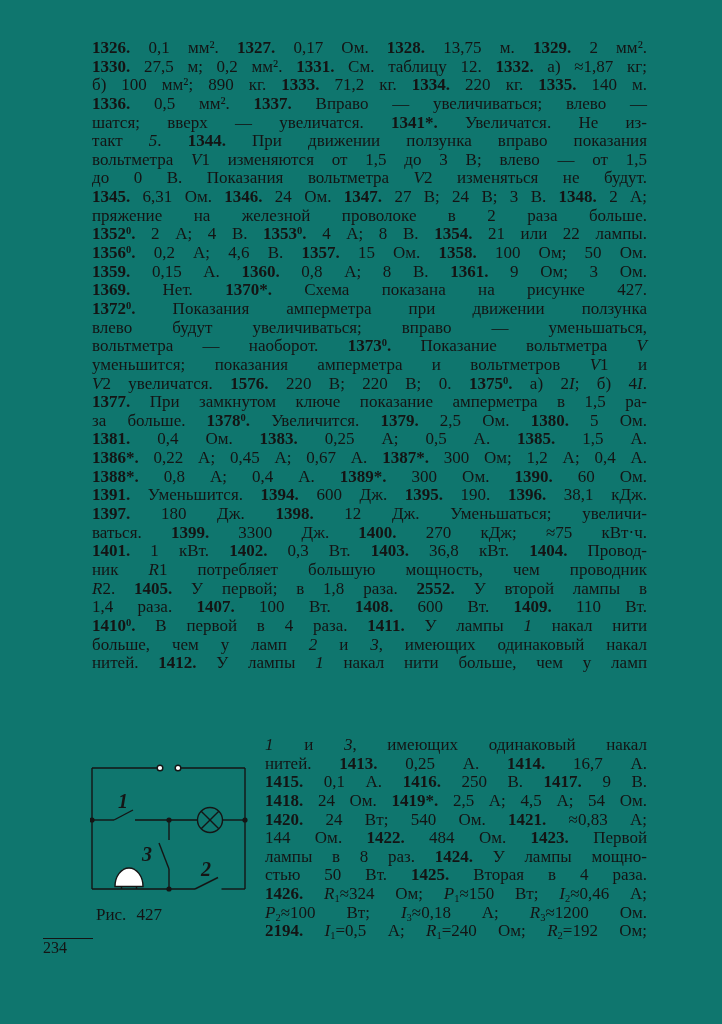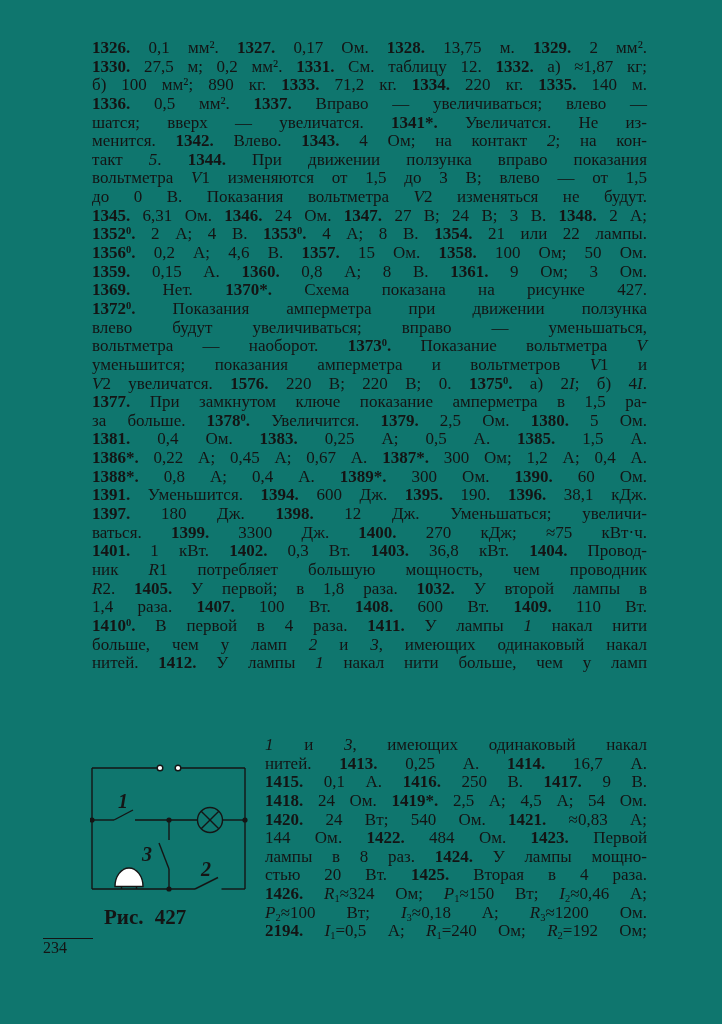--- a/index.html
+++ b/index.html
@@ -17,80 +17,80 @@
     height:18.65px; line-height:18.6px;
     text-align:justify; text-align-last:justify;
     white-space:normal;
   }
   .b { font-weight:bold; }
   .i { font-style:italic; }
   .sup { font-size:10.5px; line-height:0; vertical-align:5.5px; }
   .sub { font-size:10.5px; line-height:0; vertical-align:-3px; }
   .figure { position:absolute; left:90px; top:763px; width:160px; height:132px; }
   .fig-caption {
-    position:absolute; left:104px; top:905px;
-    font-weight:bold; font-size:21px; word-spacing:6px;
+    position:absolute; left:96px; top:905px;
+    font-weight:normal; font-size:17px; word-spacing:6px;
   }
   .page-num {
     position:absolute; left:43px; top:938px; width:50px;
     border-top:1.6px solid #141414; text-align:left;
     font-size:16px; padding-top:0px;
   }
 </style>
 </head>
 <body>
 
 <div class="page">
 
   <div id="main-text" class="text-block">
       <div class="line"><span class="b">1326.</span><span> 0,1 мм². </span><span class="b">1327.</span><span> 0,17 Ом. </span><span class="b">1328.</span><span> 13,75 м. </span><span class="b">1329.</span><span> 2 мм².</span></div>
       <div class="line"><span class="b">1330.</span><span> 27,5 м; 0,2 мм². </span><span class="b">1331.</span><span> См. таблицу 12. </span><span class="b">1332.</span><span> а) ≈1,87 кг;</span></div>
       <div class="line"><span>б) 100 мм²; 890 кг. </span><span class="b">1333.</span><span> 71,2 кг. </span><span class="b">1334.</span><span> 220 кг. </span><span class="b">1335.</span><span> 140 м.</span></div>
       <div class="line"><span class="b">1336.</span><span> 0,5 мм². </span><span class="b">1337.</span><span> Вправо — увеличиваться; влево —</span></div>
       <div class="line"><span>шатся; вверх — увеличатся. </span><span class="b">1341*.</span><span> Увеличатся. Не из-</span></div>
-      <div class="line"><span>менится. </span><span class="b">1342.</span><span> Влево. </span><span class="b">1343.</span><span> 4 Ом; на контакт </span><span class="i">2</span><span>; на кон-</span></div>
       <div class="line"><span>такт </span><span class="i">5</span><span>. </span><span class="b">1344.</span><span> При движении ползунка вправо показания</span></div>
       <div class="line"><span>вольтметра </span><span class="i">V</span><span>1 изменяются от 1,5 до 3 В; влево — от 1,5</span></div>
       <div class="line"><span>до 0 В. Показания вольтметра </span><span class="i">V</span><span>2 изменяться не будут.</span></div>
       <div class="line"><span class="b">1345.</span><span> 6,31 Ом. </span><span class="b">1346.</span><span> 24 Ом. </span><span class="b">1347.</span><span> 27 В; 24 В; 3 В. </span><span class="b">1348.</span><span> 2 А;</span></div>
+      <div class="line"><span>пряжение на железной проволоке в 2 раза больше.</span></div>
       <div class="line"><span class="b">1352</span><span class="b sup">0</span><span class="b">.</span><span> 2 А; 4 В. </span><span class="b">1353</span><span class="b sup">0</span><span class="b">.</span><span> 4 А; 8 В. </span><span class="b">1354.</span><span> 21 или 22 лампы.</span></div>
       <div class="line"><span class="b">1356</span><span class="b sup">0</span><span class="b">.</span><span> 0,2 А; 4,6 В. </span><span class="b">1357.</span><span> 15 Ом. </span><span class="b">1358.</span><span> 100 Ом; 50 Ом.</span></div>
       <div class="line"><span class="b">1359.</span><span> 0,15 А. </span><span class="b">1360.</span><span> 0,8 А; 8 В. </span><span class="b">1361.</span><span> 9 Ом; 3 Ом.</span></div>
       <div class="line"><span class="b">1369.</span><span> Нет. </span><span class="b">1370*.</span><span> Схема показана на рисунке 427.</span></div>
       <div class="line"><span class="b">1372</span><span class="b sup">0</span><span class="b">.</span><span> Показания амперметра при движении ползунка</span></div>
       <div class="line"><span>влево будут увеличиваться; вправо — уменьшаться,</span></div>
       <div class="line"><span>вольтметра — наоборот. </span><span class="b">1373</span><span class="b sup">0</span><span class="b">.</span><span> Показание вольтметра </span><span class="i">V</span></div>
       <div class="line"><span>уменьшится; показания амперметра и вольтметров </span><span class="i">V</span><span>1 и</span></div>
       <div class="line"><span class="i">V</span><span>2 увеличатся. </span><span class="b">1576.</span><span> 220 В; 220 В; 0. </span><span class="b">1375</span><span class="b sup">0</span><span class="b">.</span><span> а) 2</span><span class="i">I</span><span>; б) 4</span><span class="i">I</span><span>.</span></div>
       <div class="line"><span class="b">1377.</span><span> При замкнутом ключе показание амперметра в 1,5 ра-</span></div>
       <div class="line"><span>за больше. </span><span class="b">1378</span><span class="b sup">0</span><span class="b">.</span><span> Увеличится. </span><span class="b">1379.</span><span> 2,5 Ом. </span><span class="b">1380.</span><span> 5 Ом.</span></div>
       <div class="line"><span class="b">1381.</span><span> 0,4 Ом. </span><span class="b">1383.</span><span> 0,25 А; 0,5 А. </span><span class="b">1385.</span><span> 1,5 А.</span></div>
       <div class="line"><span class="b">1386*.</span><span> 0,22 А; 0,45 А; 0,67 А. </span><span class="b">1387*.</span><span> 300 Ом; 1,2 А; 0,4 А.</span></div>
       <div class="line"><span class="b">1388*.</span><span> 0,8 А; 0,4 А. </span><span class="b">1389*.</span><span> 300 Ом. </span><span class="b">1390.</span><span> 60 Ом.</span></div>
       <div class="line"><span class="b">1391.</span><span> Уменьшится. </span><span class="b">1394.</span><span> 600 Дж. </span><span class="b">1395.</span><span> 190. </span><span class="b">1396.</span><span> 38,1 кДж.</span></div>
       <div class="line"><span class="b">1397.</span><span> 180 Дж. </span><span class="b">1398.</span><span> 12 Дж. Уменьшаться; увеличи-</span></div>
       <div class="line"><span>ваться. </span><span class="b">1399.</span><span> 3300 Дж. </span><span class="b">1400.</span><span> 270 кДж; ≈75 кВт·ч.</span></div>
       <div class="line"><span class="b">1401.</span><span> 1 кВт. </span><span class="b">1402.</span><span> 0,3 Вт. </span><span class="b">1403.</span><span> 36,8 кВт. </span><span class="b">1404.</span><span> Провод-</span></div>
       <div class="line"><span>ник </span><span class="i">R</span><span>1 потребляет большую мощность, чем проводник</span></div>
-      <div class="line"><span class="i">R</span><span>2. </span><span class="b">1405.</span><span> У первой; в 1,8 раза. </span><span class="b">1032.</span><span> У второй лампы в</span></div>
+      <div class="line"><span class="i">R</span><span>2. </span><span class="b">1405.</span><span> У первой; в 1,8 раза. </span><span class="b">2552.</span><span> У второй лампы в</span></div>
       <div class="line"><span>1,4 раза. </span><span class="b">1407.</span><span> 100 Вт. </span><span class="b">1408.</span><span> 600 Вт. </span><span class="b">1409.</span><span> 110 Вт.</span></div>
       <div class="line"><span class="b">1410</span><span class="b sup">0</span><span class="b">.</span><span> В первой в 4 раза. </span><span class="b">1411.</span><span> У лампы </span><span class="i">1</span><span> накал нити</span></div>
       <div class="line"><span>больше, чем у ламп </span><span class="i">2</span><span> и </span><span class="i">3</span><span>, имеющих одинаковый накал</span></div>
       <div class="line"><span>нитей. </span><span class="b">1412.</span><span> У лампы </span><span class="i">1</span><span> накал нити больше, чем у ламп</span></div>
     </div>
 
   <div id="right-text" class="right-block">
       <div class="line"><span class="i">1</span><span> и </span><span class="i">3</span><span>, имеющих одинаковый накал</span></div>
       <div class="line"><span>нитей. </span><span class="b">1413.</span><span> 0,25 А. </span><span class="b">1414.</span><span> 16,7 А.</span></div>
       <div class="line"><span class="b">1415.</span><span> 0,1 А. </span><span class="b">1416.</span><span> 250 В. </span><span class="b">1417.</span><span> 9 В.</span></div>
       <div class="line"><span class="b">1418.</span><span> 24 Ом. </span><span class="b">1419*.</span><span> 2,5 А; 4,5 А; 54 Ом.</span></div>
       <div class="line"><span class="b">1420.</span><span> 24 Вт; 540 Ом. </span><span class="b">1421.</span><span> ≈0,83 А;</span></div>
       <div class="line"><span>144 Ом. </span><span class="b">1422.</span><span> 484 Ом. </span><span class="b">1423.</span><span> Первой</span></div>
       <div class="line"><span>лампы в 8 раз. </span><span class="b">1424.</span><span> У лампы мощно-</span></div>
-      <div class="line"><span>стью 20 Вт. </span><span class="b">1425.</span><span> Вторая в 4 раза.</span></div>
+      <div class="line"><span>стью 50 Вт. </span><span class="b">1425.</span><span> Вторая в 4 раза.</span></div>
       <div class="line"><span class="b">1426.</span><span> </span><span class="i">R</span><span class="sub">1</span><span>≈324 Ом; </span><span class="i">P</span><span class="sub">1</span><span>≈150 Вт; </span><span class="i">I</span><span class="sub">2</span><span>≈0,46 А;</span></div>
       <div class="line"><span class="i">P</span><span class="sub">2</span><span>≈100 Вт; </span><span class="i">I</span><span class="sub">3</span><span>≈0,18 А; </span><span class="i">R</span><span class="sub">3</span><span>≈1200 Ом.</span></div>
       <div class="line"><span class="b">2194.</span><span> </span><span class="i">I</span><span class="sub">1</span><span>=0,5 А; </span><span class="i">R</span><span class="sub">1</span><span>=240 Ом; </span><span class="i">R</span><span class="sub">2</span><span>=192 Ом;</span></div>
     </div>
 
   <svg class="figure" viewBox="0 0 160 132" width="160" height="132" stroke="#151515" stroke-width="1.4" fill="none" font-family="Liberation Serif, DejaVu Serif, serif">
 
     <line x1="2" y1="5" x2="2" y2="126"></line>
     <line x1="155" y1="5" x2="155" y2="126"></line>
 

